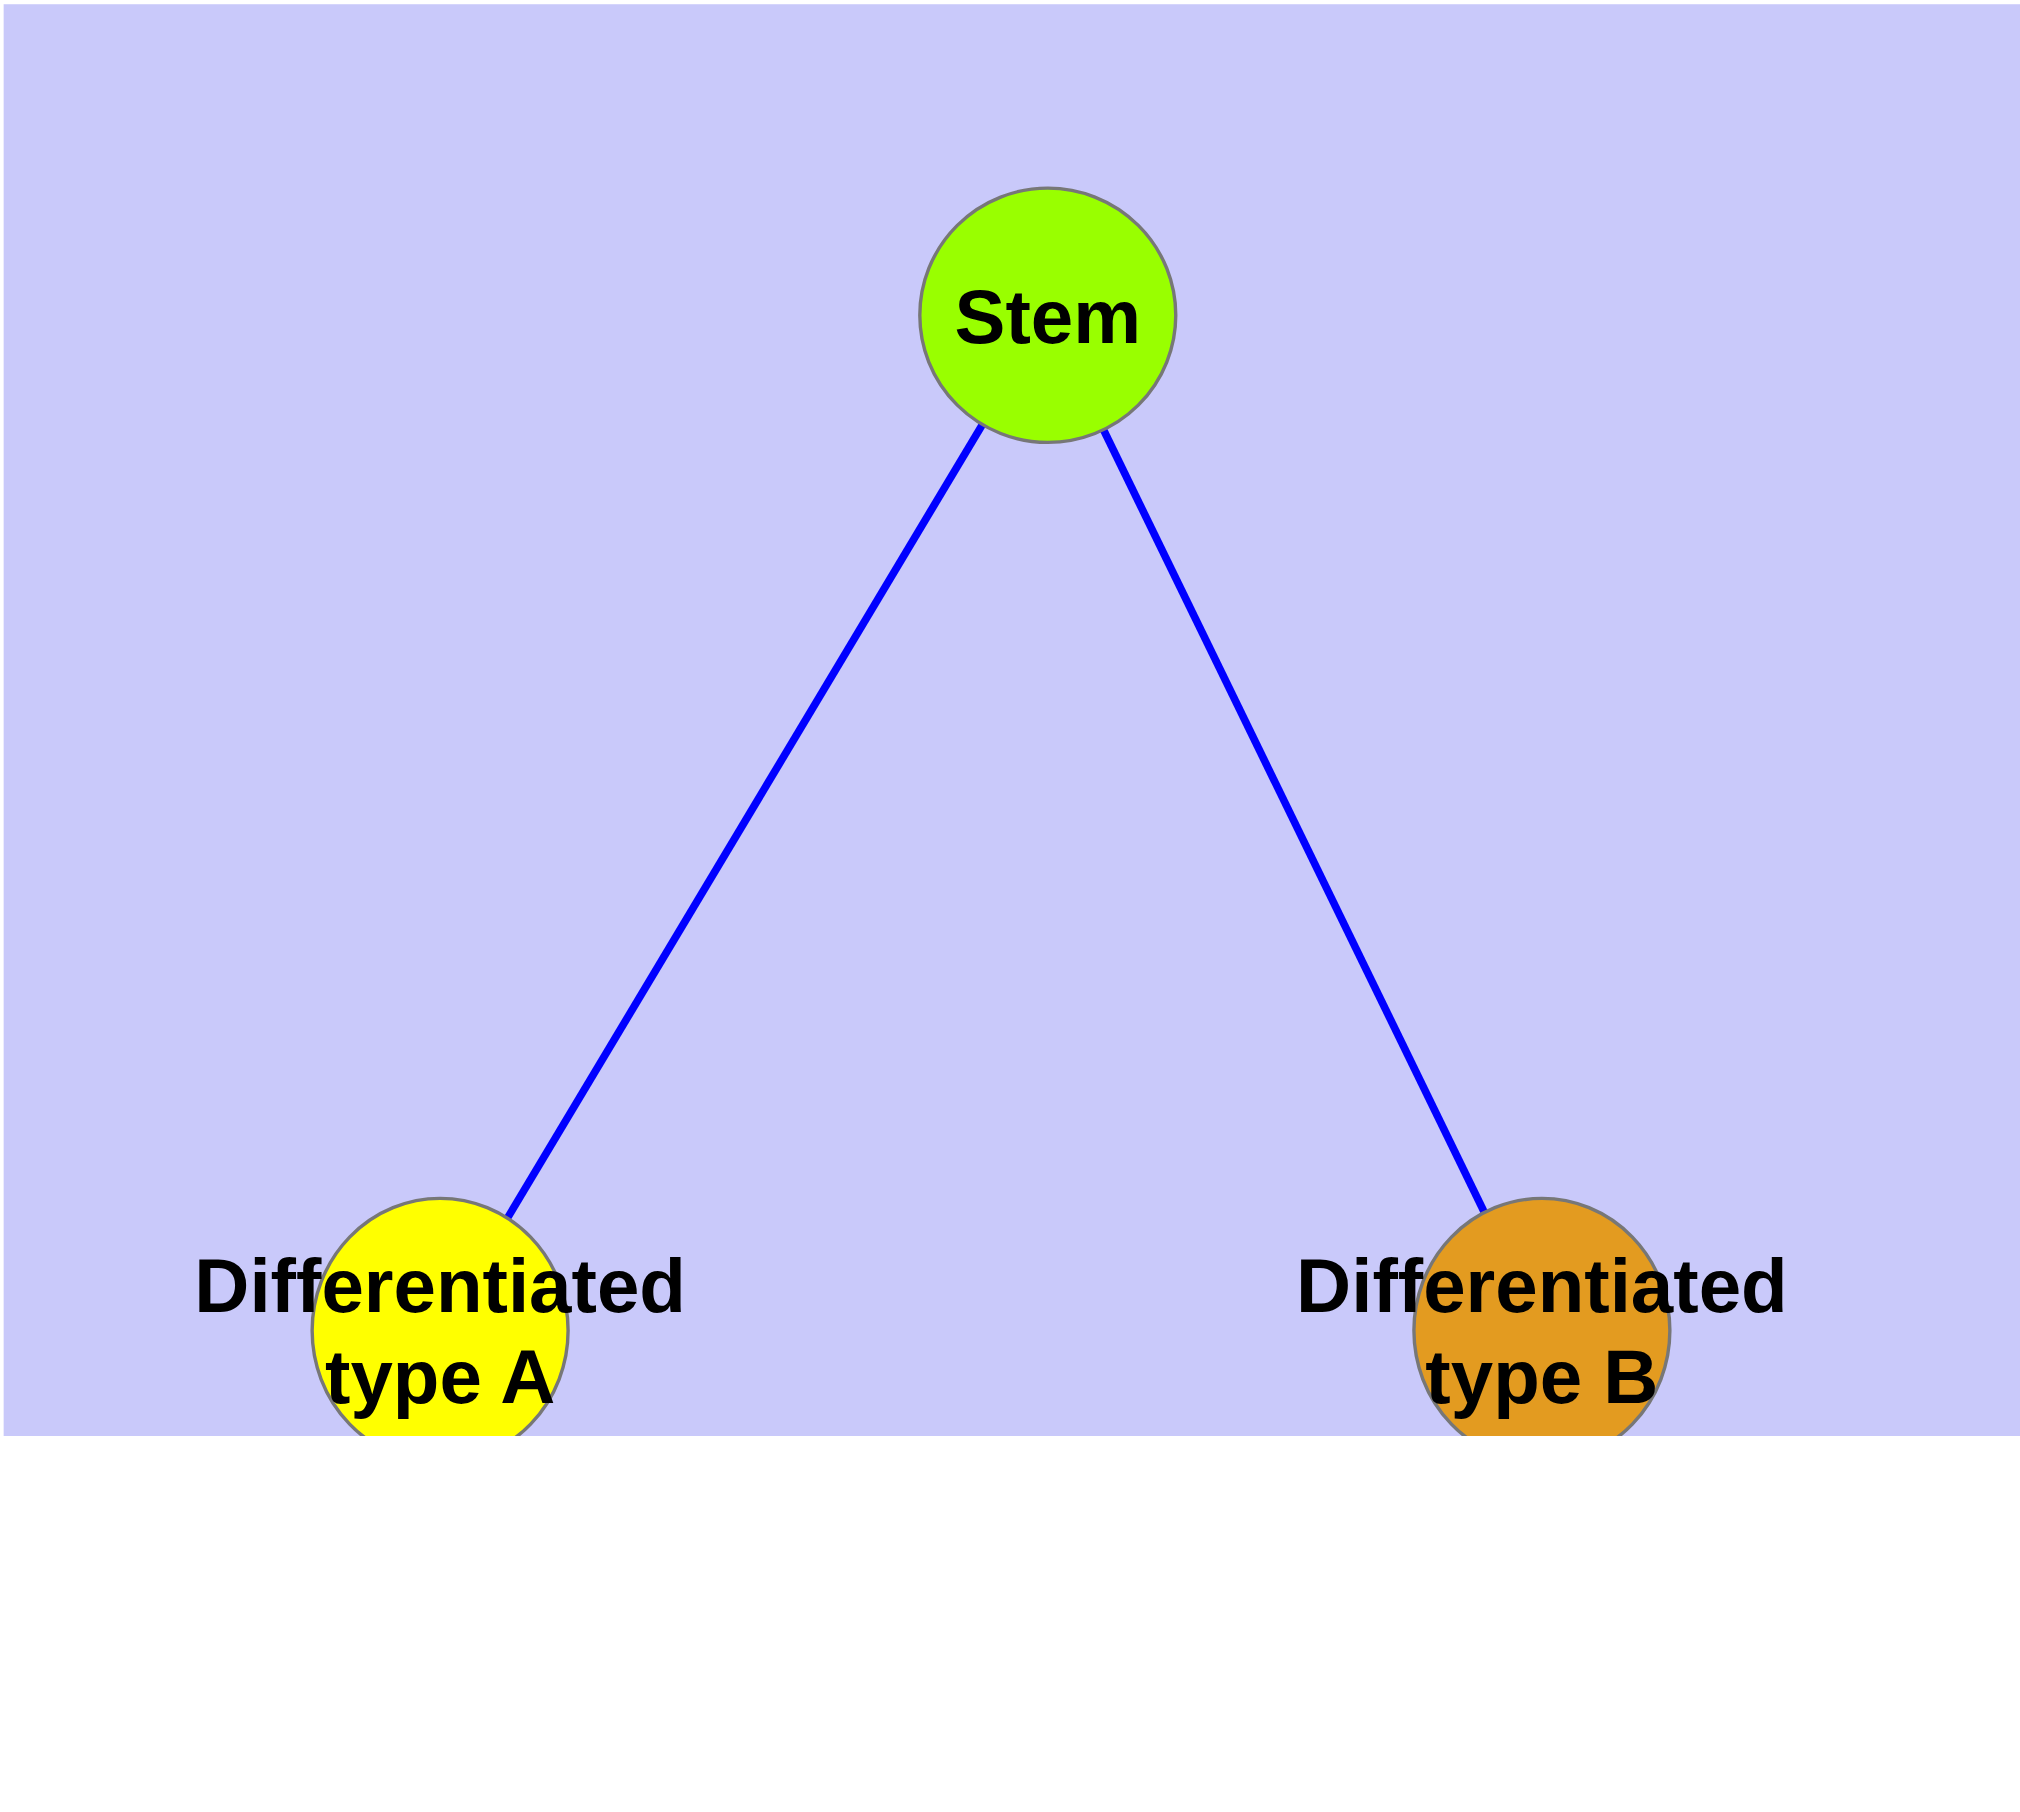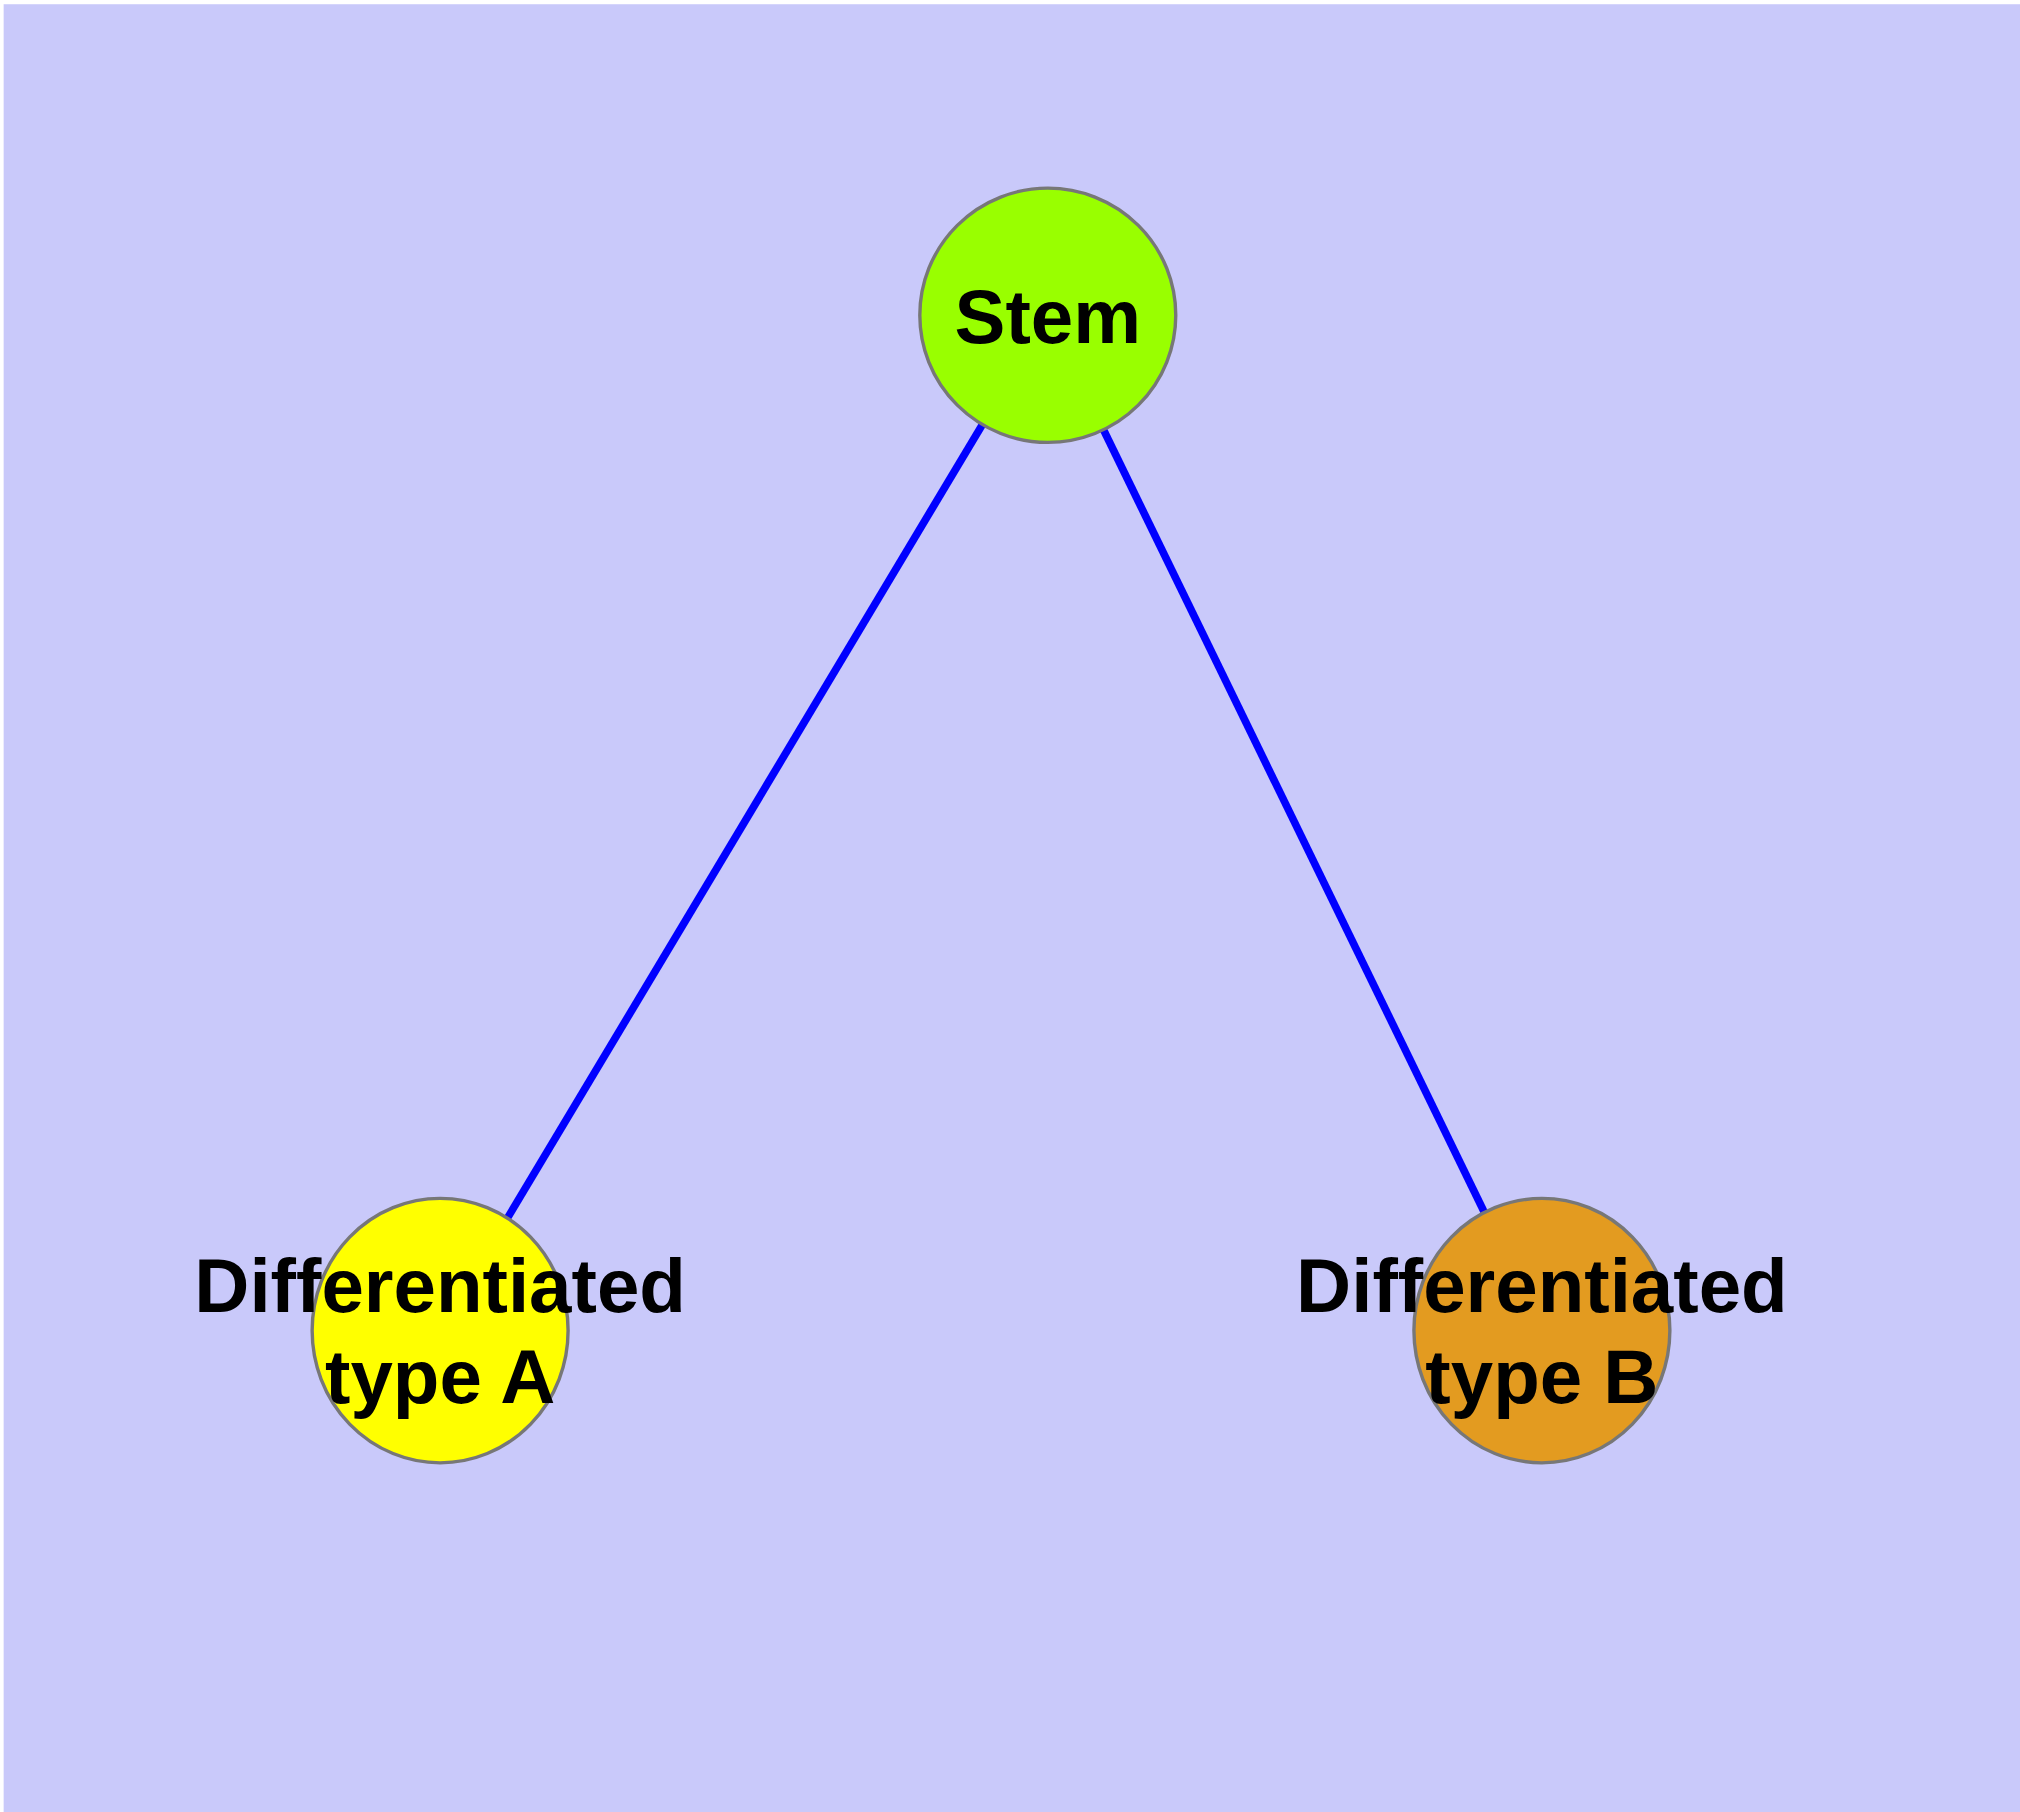--- a/index.html
+++ b/index.html
@@ -2,21 +2,21 @@
 <html style="font-size:13.6px"><head>
 <meta charset="utf-8">
 <style>
   html, body {
     margin: 0;
     padding: 0;
   }
   .page {
     position: relative;
     width: 2021px;
-    height: 1812px;
+    height: 1436px;
     overflow: hidden;
     background: #ffffff;
     font-family: "Liberation Sans", sans-serif;
   }
   .diagram-svg {
     position: absolute;
     top: 0;
     left: 0;
     display: block;
   }

